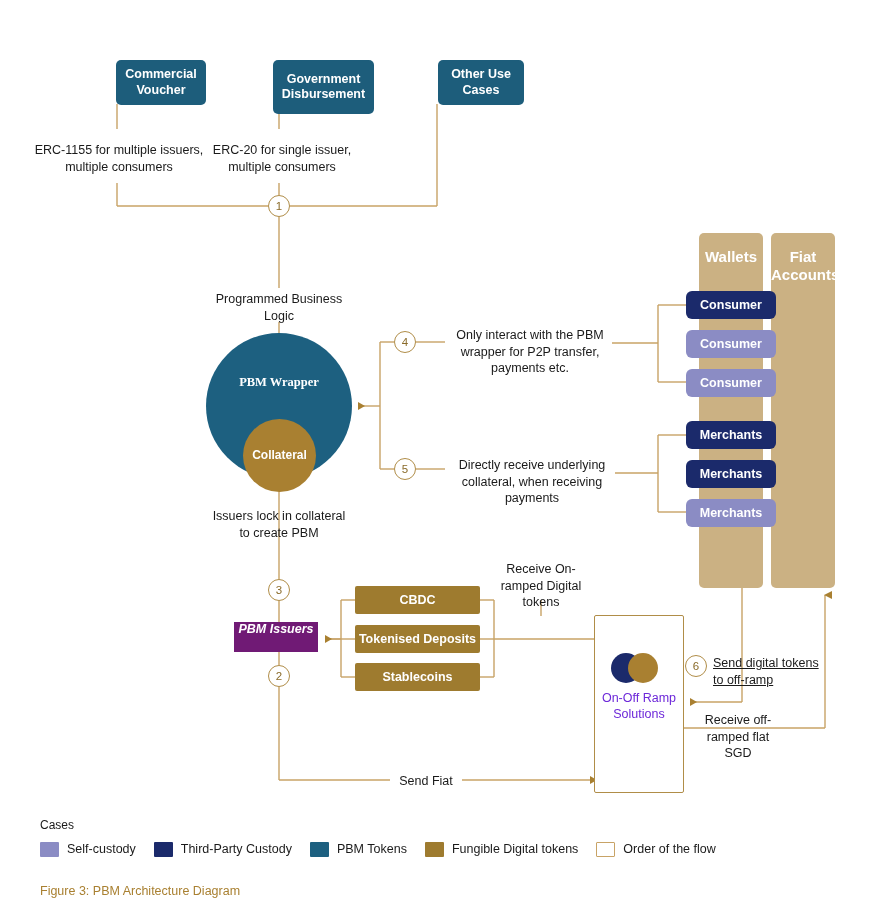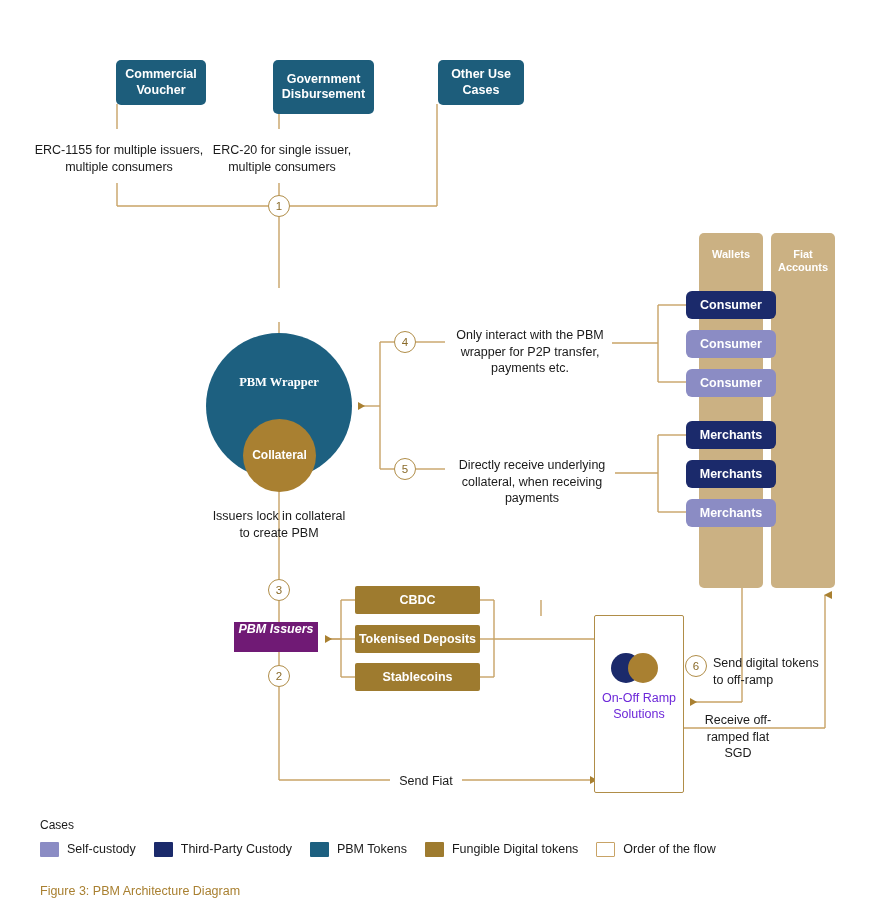--- a/index.html
+++ b/index.html
@@ -46,21 +46,21 @@
     position: absolute;
     background: #cbb183;
     border-radius: 5px;
     box-sizing: border-box;
   }
   .col-band-label {
     position: absolute;
     width: 100%;
     text-align: center;
     color: #ffffff;
-    font-size: 11px;
+    font-size: 15px;
     font-weight: bold;
     line-height: 1.2;
   }
   .actor-box {
     position: absolute;
     box-sizing: border-box;
     display: flex;
     align-items: center;
     justify-content: center;
     border-radius: 6px;
@@ -110,21 +110,21 @@
     font-size: 12.5px;
     line-height: 1.28;
   }
   .note {
     position: absolute;
     color: #1a1a1a;
     font-size: 12.5px;
     line-height: 1.32;
     text-align: center;
   }
-  .note-l { text-align: left; }
+  .note-l { text-align: left; text-decoration: underline; }
 
   .circle-pbm {
     position: absolute;
     border-radius: 50%;
     background: #1d6080;
   }
   .circle-collateral {
     position: absolute;
     border-radius: 50%;
     background: #a98031;
@@ -314,20 +314,23 @@
   <div class="step-num" style="left:268px; top:579px;">
     <span>3</span>
   </div>
   <div class="step-num" style="left:268px; top:665px;">
     <span>2</span>
   </div>
   <div class="step-num" style="left:685px; top:655px;">
     <span>6</span>
   </div>
 
+  <div class="note" style="left:209px; top:291px; width:140px;">
+    <span>Programmed Business Logic</span>
+  </div>
 
   <div class="circle-pbm" style="left:206px; top:333px; width:146px; height:146px;">
   </div>
   <div class="circle-text" style="left:206px; top:375px; width:146px;font-family:Liberation Serif, serif;">
     <span>PBM Wrapper</span>
   </div>
   <div class="circle-collateral" style="left:243px; top:419px; width:73px; height:73px;">
   </div>
   <div class="circle-text" style="left:243px; top:448px; width:73px; font-size:12px;">
     <span>Collateral</span>
@@ -381,20 +384,23 @@
   <div class="token-box" style="left:355px; top:586px; width:125px; height:28px;">
     <span>CBDC</span>
   </div>
   <div class="token-box" style="left:355px; top:625px; width:125px; height:28px;">
     <span>Tokenised Deposits</span>
   </div>
   <div class="token-box" style="left:355px; top:663px; width:125px; height:28px;">
     <span>Stablecoins</span>
   </div>
 
+  <div class="note" style="left:487px; top:561px; width:108px;">
+    <span>Receive On-ramped Digital tokens</span>
+  </div>
 
   <div class="ramp-box" style="left:594px; top:615px; width:90px; height:178px;"></div>
   <div class="ramp-icon-navy" style="left:611px; top:653px; width:30px; height:30px;"></div>
   <div class="ramp-icon-gold" style="left:628px; top:653px; width:30px; height:30px;"></div>
   <div class="ramp-label" style="left:594px; top:690px; width:90px;">
     <span>On-Off Ramp Solutions</span>
   </div>
 
   <div class="note note-l" style="left:713px; top:655px; width:118px;">
     <span>Send digital tokens to off-ramp</span>

